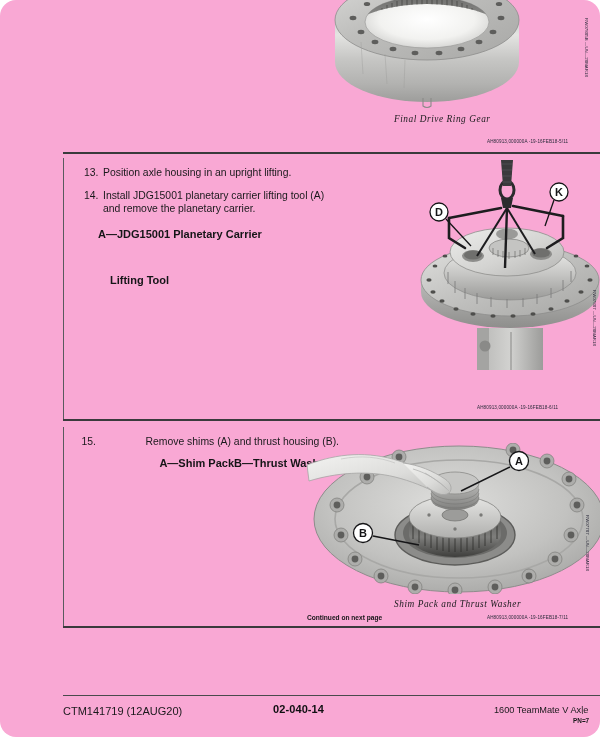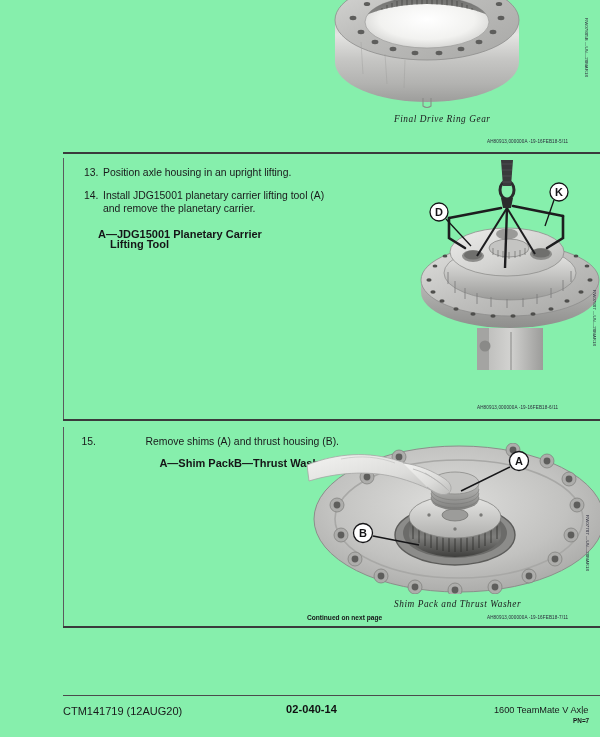--- a/index.html
+++ b/index.html
@@ -12,21 +12,22 @@
     height: 737px;
     position: relative;
     font-family: "Liberation Sans", sans-serif;
     color: #1d1d1f;
     overflow: hidden;
   }
 
   .page {
     position: absolute;
     inset: 0;
-    background: #86efac;
+    background: #f9a8d4;
+    border-radius: 16px;
   }
 
   
   .panel {
     position: absolute;
     left: 63px;
     width: 537px;
     box-sizing: border-box;
   }
   .panel-rule {
@@ -83,21 +84,21 @@
   .callout-list.two-col {
     display: flex;
   }
   .callout-item {
     padding-left: 14px;
   }
   .callout-item.col-a { width: 143px; }
   .callout-cont {
     padding-left: 14px;
   }
-  .callout-indent { padding-left: 26px; }
+  .callout-indent { padding-left: 26px; margin-top: 36px; }
   .fig-caption {
     position: absolute;
     font-family: "Liberation Serif", serif;
     font-style: italic;
     font-size: 9.3px;
     letter-spacing: 0.55px;
     color: #1b1b1d;
     white-space: nowrap;
   }
   .fig-ref {
@@ -597,21 +598,21 @@
       <div class="side-ref" style="left:527px; top:88px;">RW07787 —UN—28MAR18</div>
     </div>
   </div>
 
   <div class="panel-rule" style="top:626px;"></div>
 
   <div class="footer-rule" style="top:695px;"></div>
 
   <div class="footer-left" style="left:63px; top:705px;">CTM141719 (12AUG20)</div>
 
-  <div class="footer-center" style="left:273px; top:703px;margin-left:13px;">02-040-14</div>
+  <div class="footer-center" style="left:273px; top:703px;">02-040-14</div>
 
   <div class="footer-right" style="left:494px; top:705px;">1600 TeamMate V Axle</div>
 
   <div class="footer-tm" style="left:582px; top:712px;">•</div>
 
   <div class="footer-pn" style="left:573px; top:717px;">PN=7</div>
 
 </div>
 
 </body></html>

